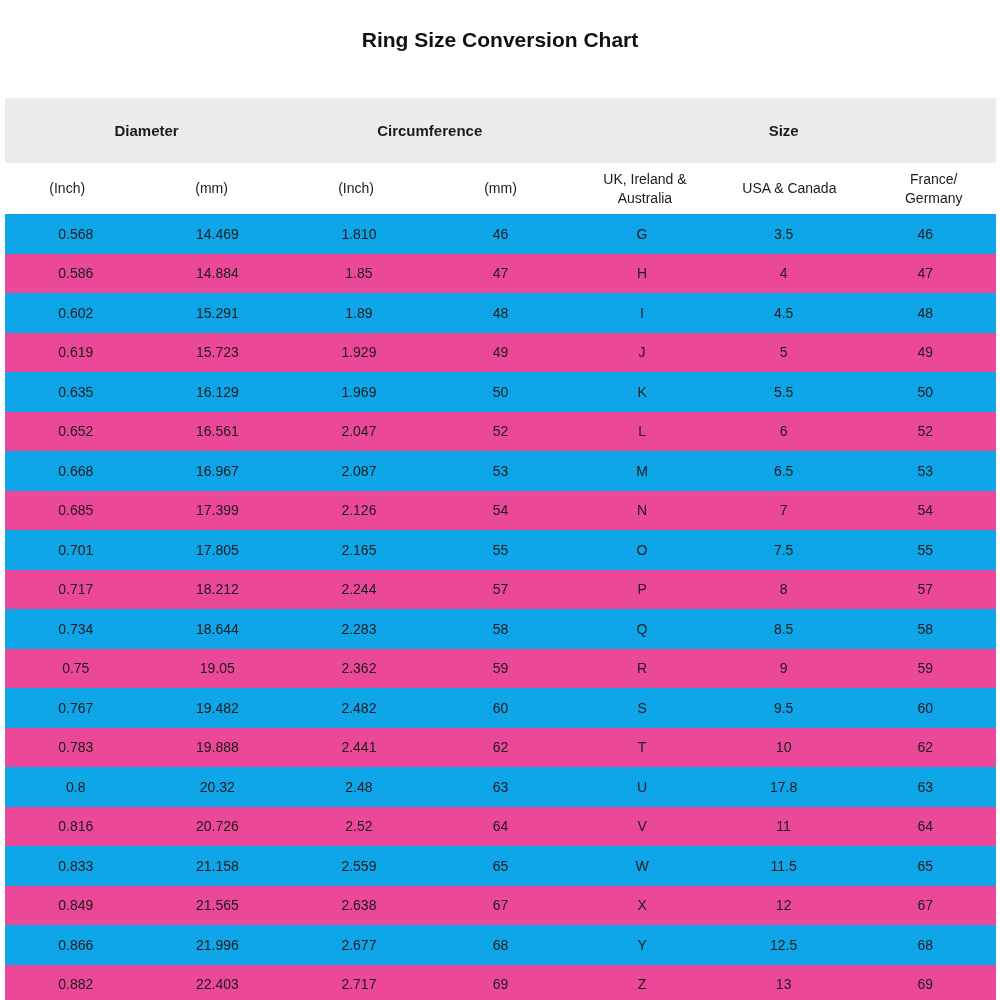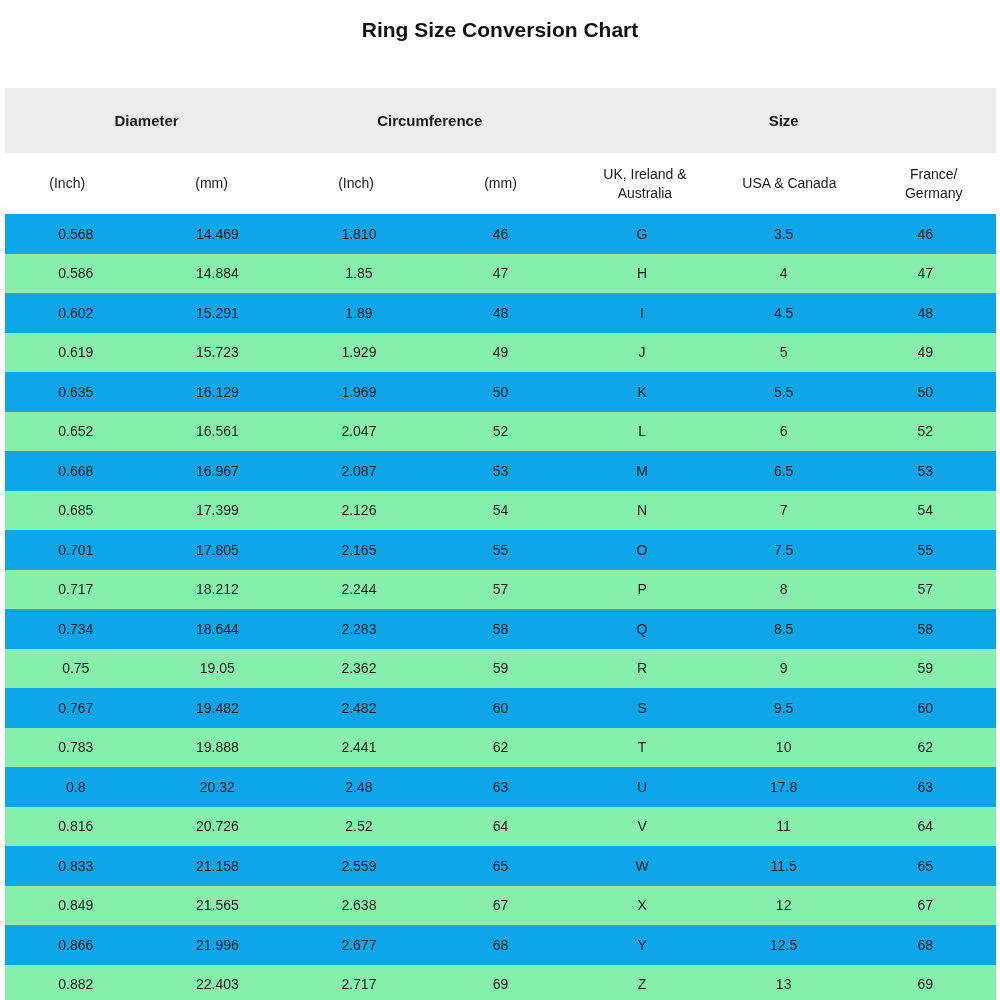--- a/index.html
+++ b/index.html
@@ -7,21 +7,21 @@
   body {
     width: 1000px;
     height: 1000px;
     background: #ffffff;
     font-family: "Liberation Sans", sans-serif;
     color: #1b1b1b;
     overflow: hidden;
   }
   .page { width: 1000px; height: 1000px; }
   .title {
-    margin: 0;
+    margin: 10px;
     padding-top: 18px;
     font-size: 21px;
     line-height: 24px;
     font-weight: bold;
     text-align: center;
     color: #111111;
   }
   .table {
     margin: 46px 4px 0 5px;
   }
@@ -35,37 +35,37 @@
     background: #ececec;
   }
   .group-cell {
     text-align: center;
     font-weight: bold;
     font-size: 15px;
   }
   .span2 { grid-column: span 2; }
   .span3 { grid-column: span 3; }
   .sub-row {
-    height: 61px;
+    height: 51px;
     background: #ffffff;
     gap: 20px;
   }
   .sub-cell {
     display: flex;
     align-items: center;
     justify-content: center;
     text-align: center;
     font-size: 14px;
     line-height: 1.3;
     padding: 0 12px;
     height: 100%;
   }
   .data-row {
     height: 39.5px;
-    background: #86efac;
+    background: #ec4899;
   }
   .data-row.shaded {
     background: #0ea5e9;
   }
   .cell {
     text-align: center;
     font-size: 14px;
   }
 </style>
 </head>

